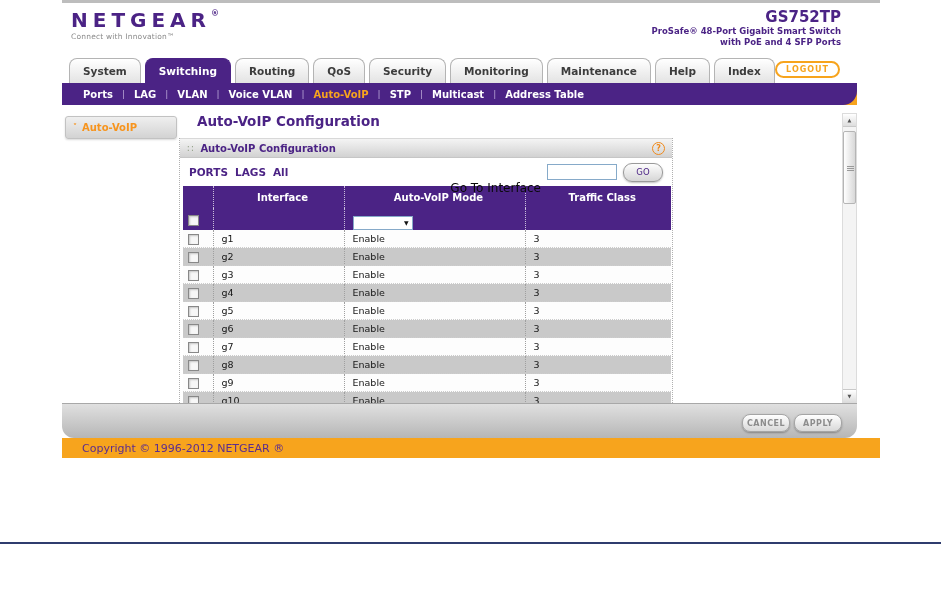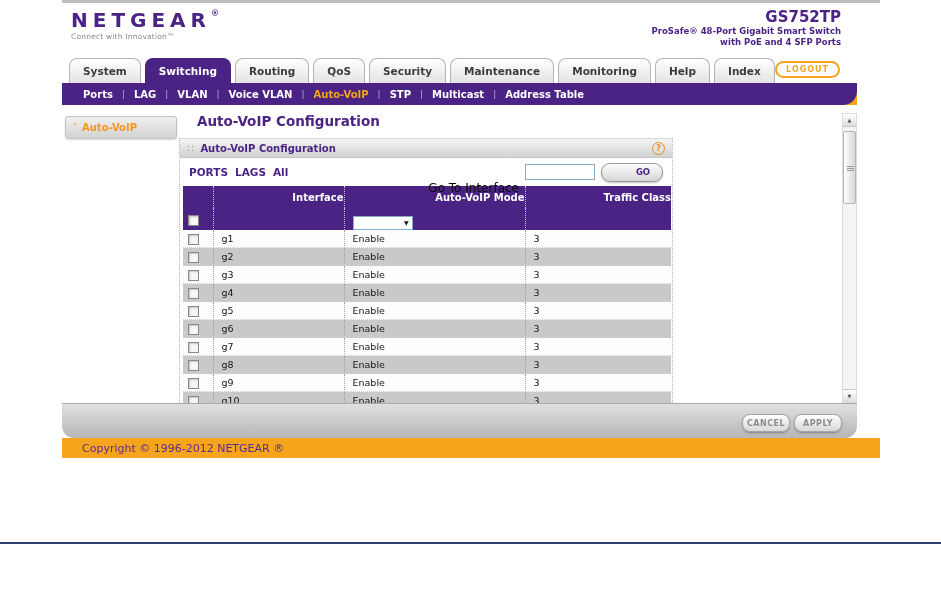--- a/index.html
+++ b/index.html
@@ -67,25 +67,25 @@
   .help{margin-left:auto;width:11px;height:11px;border:1px solid #ef8a1c;border-radius:50%;color:#ef8a1c;
         font-size:8px;font-weight:bold;display:flex;align-items:center;justify-content:center;cursor:pointer;}
 
   .scope-row{height:28px;display:flex;align-items:center;padding:0 9px;}
   .scope-links{display:flex;gap:7px;color:var(--brand-purple);font-size:10.5px;font-weight:bold;}
   .scope-links span{cursor:pointer;}
   .goto{margin-left:auto;display:flex;align-items:center;gap:6px;}
   .goto-label{font-size:12px;font-weight:normal;color:#0a0a0a;margin-top:32px;}
   .goto-input{width:64px;height:14px;border:1px solid #86aac9;font-size:9px;padding:0 2px;outline:none;font-family:"DejaVu Sans",sans-serif;}
   .go-btn{width:38px;height:17px;border:1px solid #9a9a9a;border-radius:9px;background:linear-gradient(#fdfdfd,#d6d6d6);
-          color:var(--brand-purple);font-size:8.5px;font-weight:bold;display:flex;align-items:center;justify-content:center;
-          box-shadow:0 1px 2px rgba(0,0,0,.25);cursor:pointer;padding-left:22px;}
+          color:var(--brand-purple);font-size:8.5px;font-weight:normal;display:flex;align-items:center;justify-content:center;
+          box-shadow:0 1px 2px rgba(0,0,0,.25);cursor:pointer;}
 
   table.ports-table{border-collapse:collapse;margin-left:3px;width:488px;table-layout:fixed;}
-  .head-row th{background:var(--brand-purple);color:#fff;font-size:10px;font-weight:bold;text-align:right;height:22px;
+  .head-row th{background:var(--brand-purple);color:#fff;font-size:10px;font-weight:bold;text-align:center;height:22px;
                padding:0 0 0 8px;border-right:1px dotted rgba(255,255,255,.7);}
   .head-row th:last-child{border-right:none;}
   .select-row td{background:var(--brand-purple);height:18px;padding:0 0 0 8px;border-right:1px dotted rgba(255,255,255,.7);}
   .select-row td:last-child{border-right:none;}
   th.cb-cell,td.cb-cell{padding:0 0 0 5px !important;}
   .mode-select{display:inline-flex;align-items:center;width:60px;height:14px;background:#fff;border:1px solid #86aac9;
                box-sizing:border-box;cursor:pointer;}
   .sel-val{flex:1;font-size:8.5px;padding-left:3px;color:#111;}
   .sel-arrow{font-size:6px;color:#111;padding-right:3px;line-height:1;}
   tbody td{height:17px;font-size:9.5px;color:#161616;padding:0 0 0 8px;border-right:1px dotted #9f9f9f;
@@ -144,22 +144,22 @@
             <div class="subtitle">with PoE and 4 SFP Ports</div>
           </div>
         </div>
 
         <div class="tabs-row">
           <div class="tab">System</div>
             <div class="tab active">Switching</div>
             <div class="tab">Routing</div>
             <div class="tab">QoS</div>
             <div class="tab">Security</div>
+            <div class="tab">Monitoring</div>
             <div class="tab">Maintenance</div>
-            <div class="tab">Monitoring</div>
             <div class="tab">Help</div>
             <div class="tab">Index</div>
             <div class="logout">LOGOUT</div>
         </div>
 
         <div class="subnav-wrap">
           <div class="subnav-corner"></div>
           <div class="subnav">
               <span class="subnav-item">Ports</span>
               <span class="sep">|</span>

